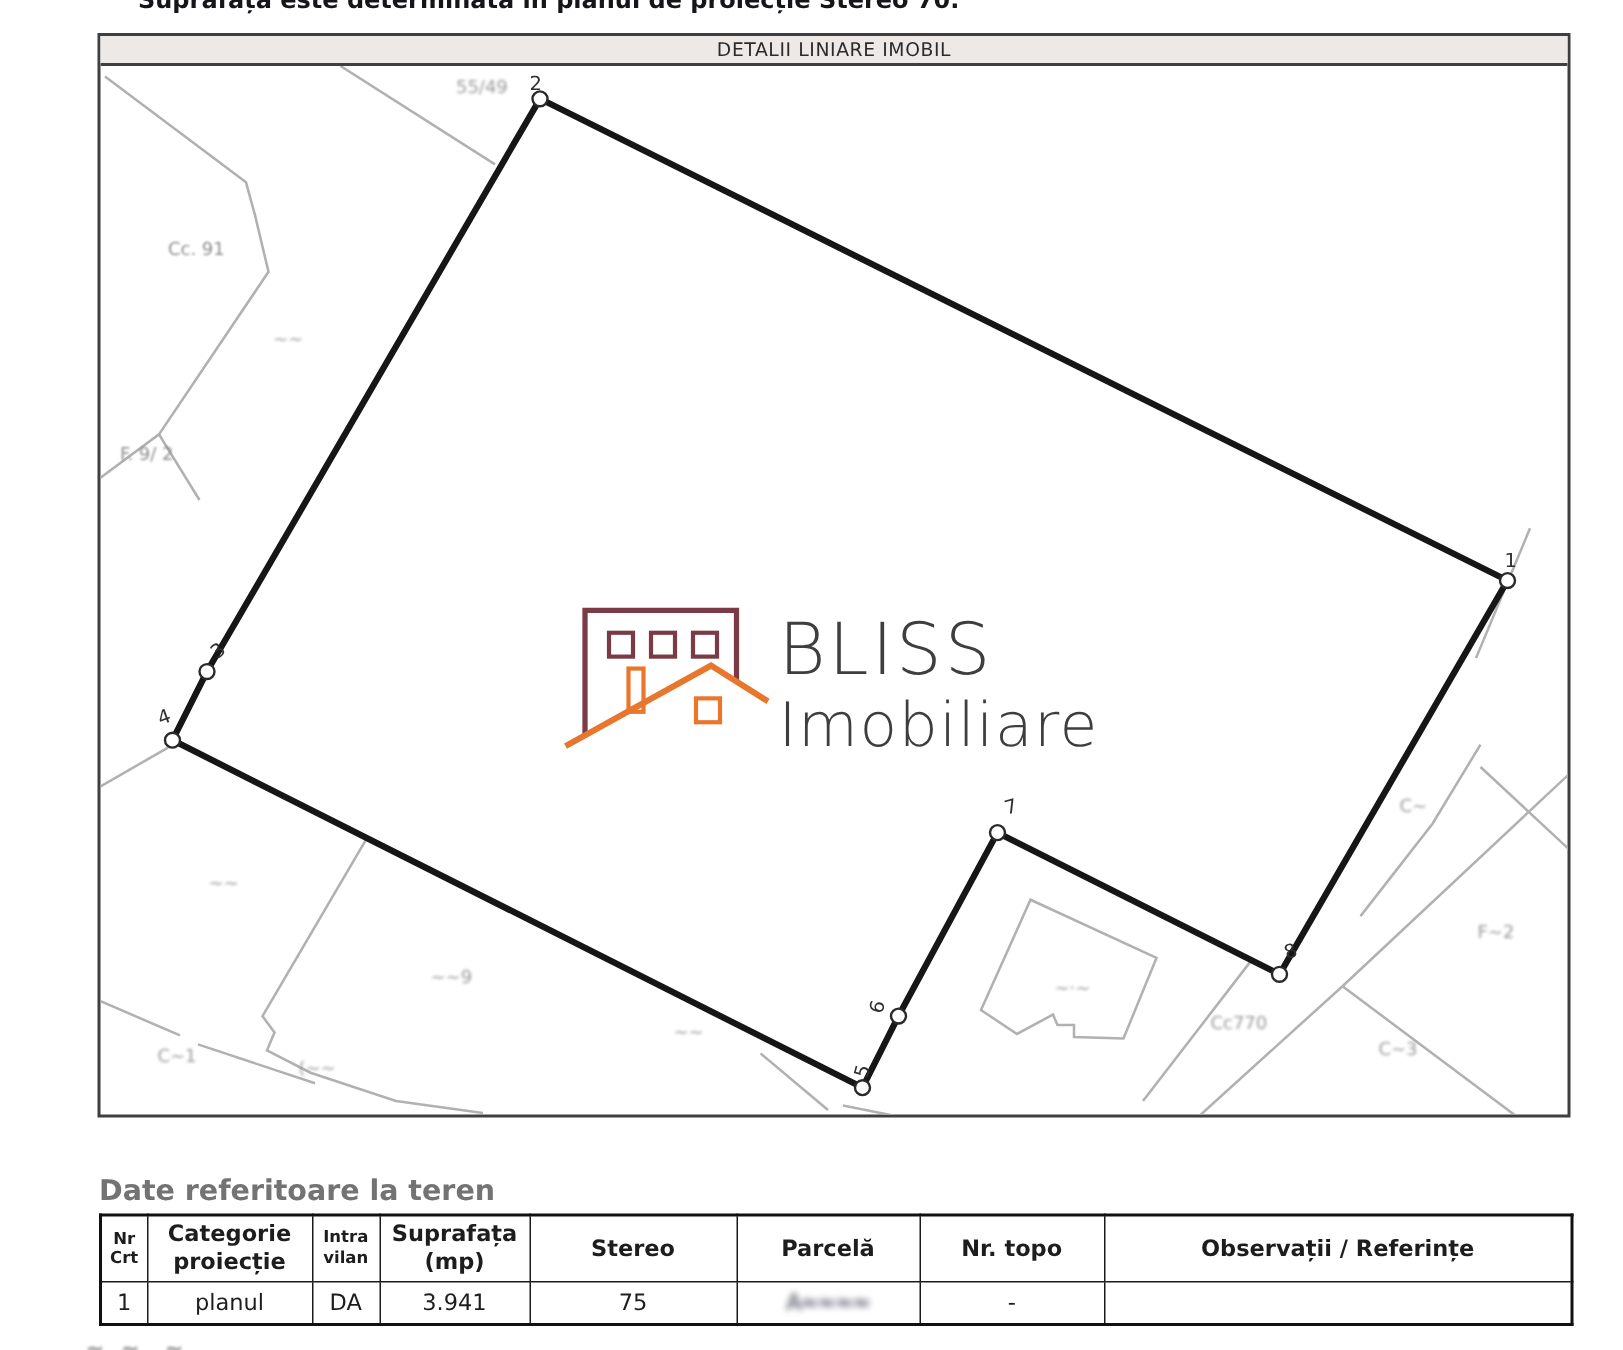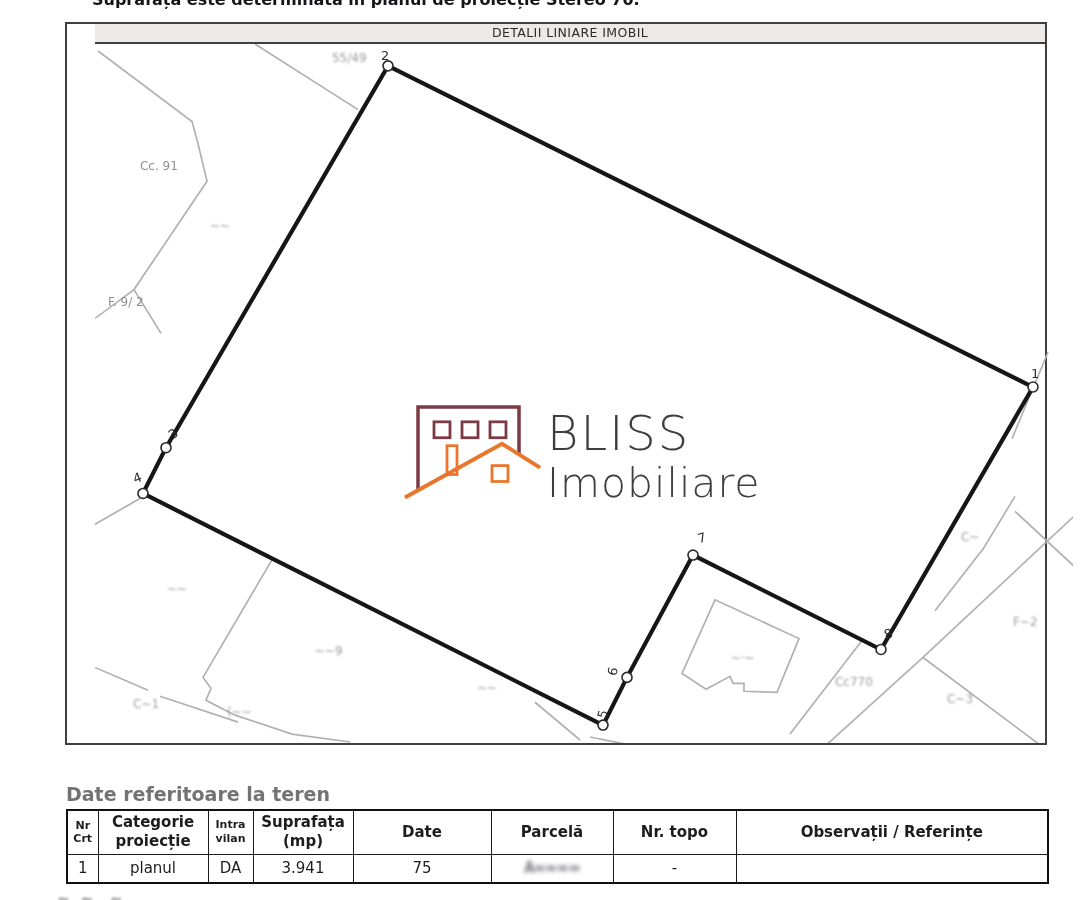--- a/index.html
+++ b/index.html
@@ -5,21 +5,21 @@
   html,body{margin:0;padding:0;background:#fff;}
   body{width:1082px;height:900px;position:relative;overflow:hidden;
        font-family:"DejaVu Sans","Liberation Sans",sans-serif;color:#1d1d1d;}
 
   
   .top-clip{position:absolute;left:92px;top:0;width:700px;height:9px;overflow:hidden;}
   .top-clip span{display:block;position:relative;top:-10px;font-size:16px;font-weight:bold;color:#16161a;}
 
   
   .map-frame{position:absolute;left:65px;top:22px;width:982px;height:723px;
-             border:2px solid #3f3f3f;box-sizing:border-box;background:#fff;padding-left:28px;}
+             border:2px solid #3f3f3f;box-sizing:border-box;background:#fff;}
   .map-title{height:18px;line-height:18px;background:#ece9e7;border-bottom:2px solid #3f3f3f;
              text-align:center;font-size:12.5px;color:#2b2b2b;letter-spacing:.4px;}
   .map-canvas{display:block;}
 
   svg text{font-family:"DejaVu Sans","Liberation Sans",sans-serif;}
   .vlabel{font-size:13px;fill:#2f2f2f;}
   .smudge{fill:#9a9a9a;font-size:12px;filter:blur(1.2px);}
   .semiblur{fill:#8f8f8f;font-size:12px;filter:blur(.55px);}
   .bg{stroke:#b2b1b0;stroke-width:1.7;fill:none;}
   .boundary{stroke:#161616;stroke-width:4.2;fill:none;stroke-linejoin:miter;}
@@ -156,21 +156,21 @@
         </th>
     <th class="mid">
       <span class="hl">Intra</span>
           <span class="hl">vilan</span>
         </th>
     <th class="big">
       <span class="hl">Suprafața</span>
           <span class="hl">(mp)</span>
         </th>
     <th class="big">
-      <span class="hl">Date</span>
+      <span class="hl">Stereo</span>
         </th>
     <th class="big">
       <span class="hl">Parcelă</span>
         </th>
     <th class="big">
       <span class="hl">Nr. topo</span>
         </th>
     <th class="big">
       <span class="hl">Observații / Referințe</span>
         </th>

